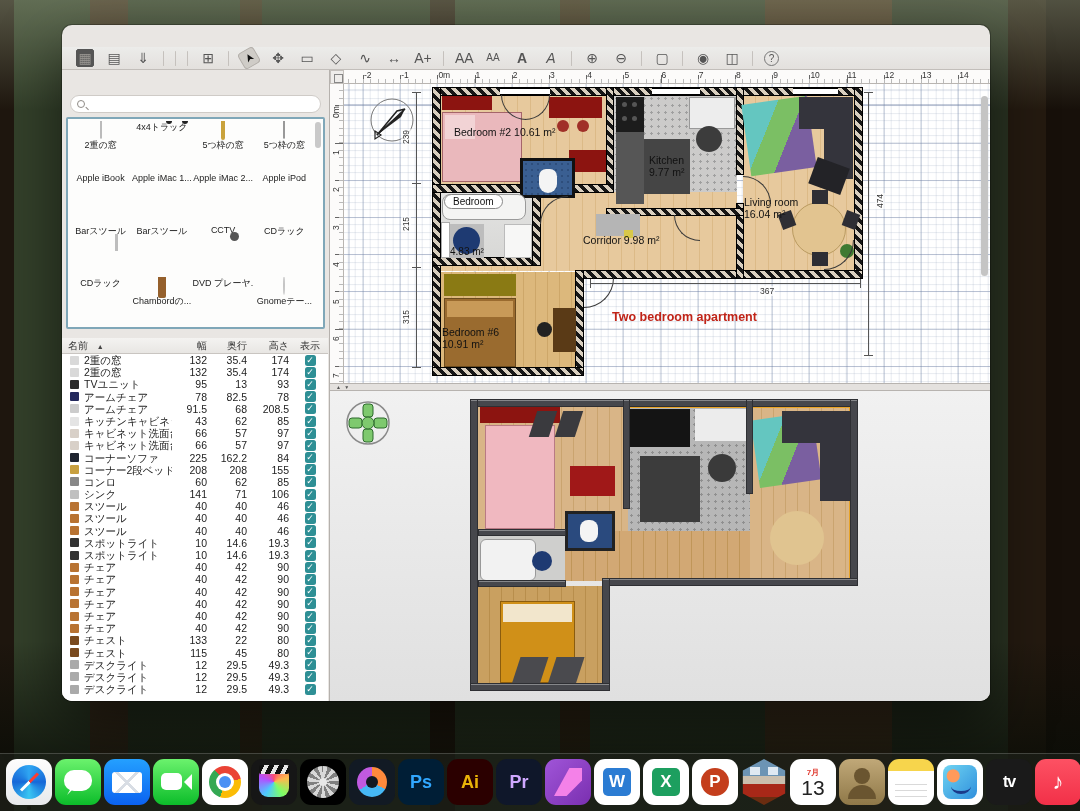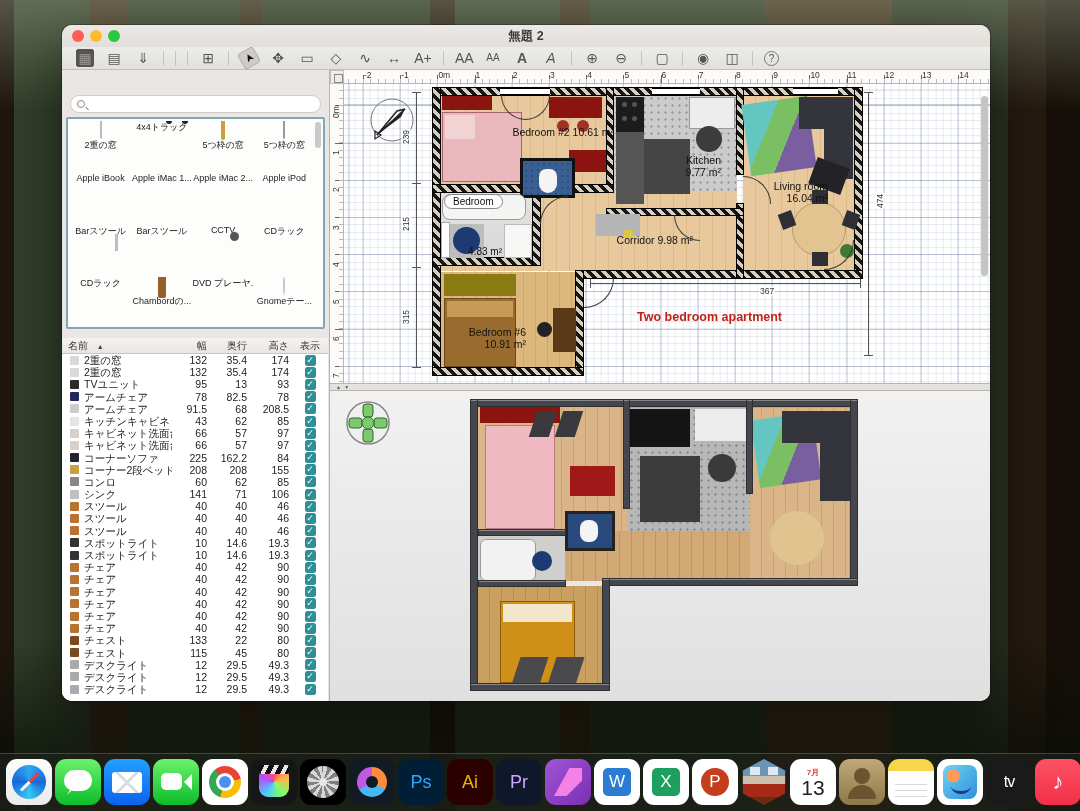--- a/index.html
+++ b/index.html
@@ -94,36 +94,36 @@
       repeating-linear-gradient(0deg,rgba(90,110,150,.35) 0 1px,transparent 1px 37.2px);
     background-position:3.7px 0,0 6.1px,18.6px 0,0 21px}
   .pscroll{position:absolute;right:2px;top:26px;width:7px;height:180px;border-radius:4px;background:#c4c4c4}
   .wall{position:absolute;background:repeating-linear-gradient(45deg,#161616 0 3.5px,#d9cfbf 3.5px 7px);outline:1px solid #000}
   .wgap{position:absolute;background:#fff;border-top:1.2px solid #000;border-bottom:1.2px solid #000;height:7px}
   .floor-wood{background:repeating-linear-gradient(90deg,#e7c99d 0 12px,#dcba87 12px 13px)}
   .floor-wood2{background:repeating-linear-gradient(90deg,#dcb87c 0 11px,#cda769 11px 12px)}
   .floor-tile{background:radial-gradient(circle,#9f9f9f 1px,transparent 1.4px),#cccbca;background-size:7px 7px}
   .floor-bath{background:linear-gradient(#e3e3e2,#d8d8d6)}
   .arc{position:absolute;border-left:1.3px solid #3a3a3a;border-bottom:1.3px solid #3a3a3a;border-bottom-left-radius:100%}
-  .plabel{position:absolute;font-size:10.5px;color:#111;text-align:right;white-space:nowrap}
+  .plabel{position:absolute;font-size:10.5px;color:#111;text-align:left;white-space:nowrap}
   .dim{position:absolute;background:#555}
   .dimlab{position:absolute;font-size:8.5px;color:#333;background:rgba(255,255,255,.7);padding:0 1px}
   .vdim{transform:rotate(-90deg)}
   .pill{position:absolute;background:#fff;border:1px solid #888;border-radius:9px;font-size:10px;padding:1px 8px;color:#111}
   
   .divider{position:absolute;left:268px;right:0;top:358px;height:8px;background:#e4e1de;border-top:1px solid #b7b3af;border-bottom:1px solid #b7b3af}
   .divider .dar{position:absolute;left:6px;top:0;font-size:5px;color:#555;letter-spacing:1px}
   .view3d{position:absolute;left:268px;right:0;top:366px;bottom:0;background:linear-gradient(180deg,#f1f1f1,#e0e0e0);overflow:hidden}
   .w3{position:absolute;background:#46474c;box-shadow:inset 0 0 0 1px #2e2f33,inset 0 2px 0 rgba(255,255,255,.35)}
   
   .dock{position:absolute;left:0;right:0;bottom:0;height:58px;background:rgba(32,36,30,.55);border-top:1px solid rgba(255,255,255,.18);
     display:flex;align-items:flex-start;padding:5px 0 0 6px;gap:3px}
   .dock-item{position:relative;width:46px;height:46px;border-radius:11px;flex:0 0 auto;overflow:visible;
     display:flex;align-items:center;justify-content:center}
-  .dock-item .glyph{font-weight:400;font-size:18px;z-index:2}
+  .dock-item .glyph{font-weight:700;font-size:18px;z-index:2}
   .cal-month:empty,.cal-day:empty{display:none}
   .run-dot{position:absolute;bottom:-5px;left:21px;width:4px;height:4px;border-radius:50%;background:#15170f}
   .safari{background:linear-gradient(#fdfdfd,#e8eaec)}
   .safari::before{content:"";position:absolute;inset:6px;border-radius:50%;background:conic-gradient(#2fa6f2,#1668d8,#39c5f2,#1668d8,#2fa6f2)}
   .safari::after{content:"";position:absolute;left:22px;top:11px;width:3px;height:24px;background:linear-gradient(#ff3b30 0 50%,#fff 50%);transform:rotate(45deg)}
   .messages,.facetime{background:linear-gradient(180deg,#6bf26d,#0cbd2a)}
   .messages::before{content:"";position:absolute;left:9px;top:11px;width:28px;height:21px;border-radius:10px;background:#fff}
   .messages::after{content:"";position:absolute;left:12px;bottom:10px;width:8px;height:8px;background:#fff;clip-path:polygon(0 100%,100% 0,60% 0)}
   .mail{background:linear-gradient(180deg,#24a0ff,#0b62f0)}
   .mail::before{content:"";position:absolute;left:8px;top:13px;width:30px;height:21px;border-radius:3px;background:#fff}
@@ -166,26 +166,20 @@
   .freeform::after{content:"";position:absolute;left:14px;top:20px;width:20px;height:12px;border-bottom:3px solid #1a3a8a;border-radius:50%}
   .appletv{background:#1a1a1a}.appletv .glyph{color:#fff;font-size:16px;letter-spacing:-1px}
   .music{background:linear-gradient(180deg,#fd5163,#f23048)}.music .glyph{color:#fff;font-size:22px;font-weight:400}
 </style>
 </head>
 <body>
 
 <div class="desktop"></div>
 
 <div class="win">
-  <div class="titlebar">
-    <span class="tl r"></span>
-    <span class="tl y"></span>
-    <span class="tl g"></span>
-    <div class="title">無題 2</div>
-  </div>
 
   <div class="toolbar">
 
   <span class="tb btn">⌂</span>
       <span class="tb btn">▤</span>
       <span class="tb btn">⇓</span>
       <span class="tb sep"></span>
       <span class="tb btn dim">↺</span>
       <span class="tb btn dim">↻</span>
       <span class="tb sep"></span>
@@ -694,21 +688,21 @@
       <div class="arc" style="left:157px;top:11px;width:25px;height:25px"></div>
       <div class="arc" style="left:181px;top:11px;width:25px;height:25px;transform:scaleX(-1)"></div>
       <div class="arc" style="left:196px;top:112px;width:28px;height:28px;transform:rotate(90deg)"></div>
       <div class="arc" style="left:240px;top:194px;width:30px;height:30px;transform:scaleX(-1)"></div>
       <div class="arc" style="left:399px;top:92px;width:28px;height:28px;transform:rotate(180deg)"></div>
       <div class="arc" style="left:330px;top:131px;width:26px;height:26px"></div>
       <div class="arc" style="left:480px;top:156px;width:30px;height:30px;transform:rotate(270deg)"></div>
 
       <div class="plabel" style="left:110px;top:42px;width:160px">Bedroom #2  10.61 m²</div>
       <div class="plabel" style="left:305px;top:70px;width:72px"><span>Kitchen</span><br><span>9.77 m²</span></div>
-      <div class="plabel" style="left:400px;top:96px;width:84px"><span>Living room</span><br><span>16.04 m²</span></div>
+      <div class="plabel" style="left:400px;top:112px;width:84px"><span>Living room</span><br><span>16.04 m²</span></div>
       <div class="plabel" style="left:239px;top:150px;width:110px">Corridor   9.98 m²</div>
       <div class="pill" style="left:100px;top:110px">Bedroom</div>
       <div class="plabel" style="left:106px;top:162px;width:52px;font-size:10px">4.83 m²</div>
       <div class="plabel" style="left:98px;top:242px;width:84px"><span>Bedroom #6</span><br><span>10.91 m²</span></div>
       <div class="plabel" style="left:268px;top:226px;width:170px;font-weight:700;font-size:12.5px;color:#c02418">Two bedroom apartment</div>
 
       <div class="dim" style="left:72px;top:8px;width:1px;height:276px"></div>
       <div class="dim" style="left:68px;top:8px;width:9px;height:1px"></div>
       <div class="dim" style="left:68px;top:99px;width:9px;height:1px"></div>
       <div class="dim" style="left:68px;top:183px;width:9px;height:1px"></div>

